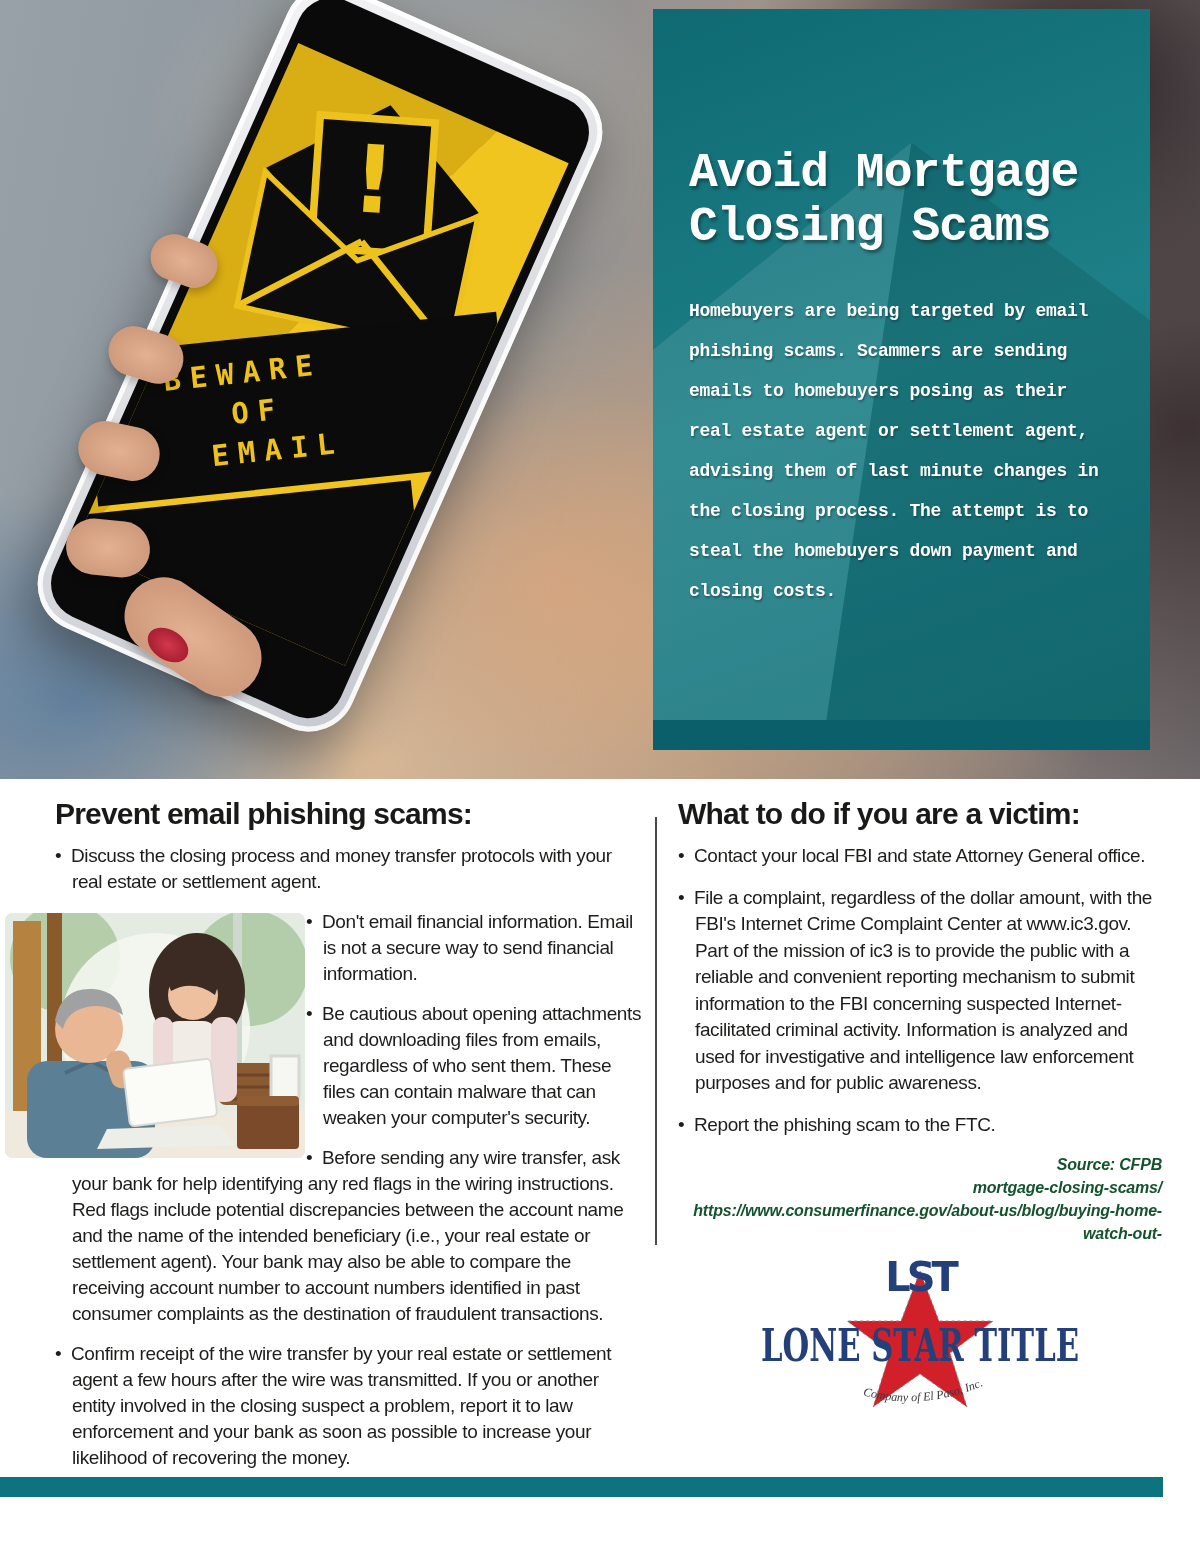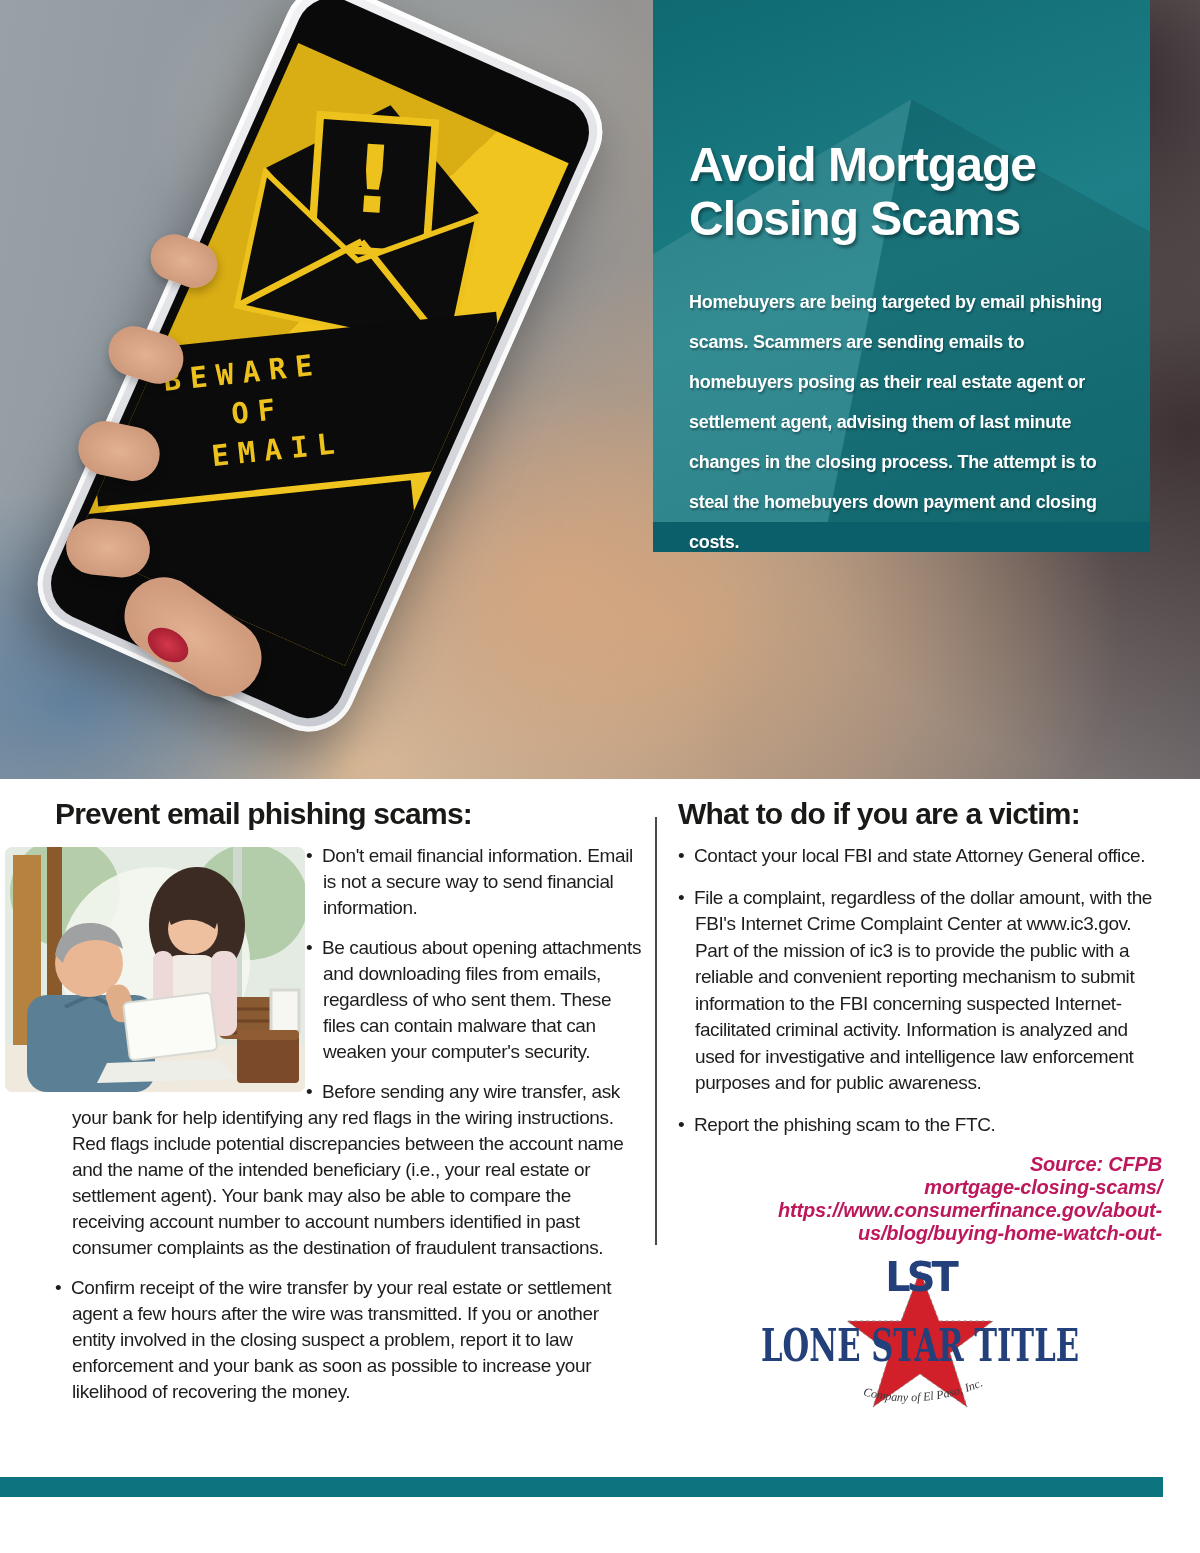--- a/index.html
+++ b/index.html
@@ -38,22 +38,22 @@
         background:radial-gradient(closest-side,#e3b193,#cf9b7c);box-shadow:2px 4px 10px rgba(0,0,0,.25);}
   .f1{left:150px;top:238px;width:68px;height:46px;transform:rotate(20deg);}
   .f2{left:108px;top:330px;width:76px;height:50px;transform:rotate(17deg);}
   .f3{left:78px;top:424px;width:82px;height:54px;transform:rotate(12deg);}
   .f4{left:66px;top:520px;width:84px;height:56px;transform:rotate(6deg);}
   .thumb{left:118px;top:598px;width:150px;height:78px;transform:rotate(35deg);border-radius:40px;}
   .nail{position:absolute;left:146px;top:630px;width:44px;height:30px;border-radius:50%;
         background:radial-gradient(closest-side,#d4374b,#a81f33);transform:rotate(32deg);}
 
   
-  .teal-panel{position:absolute;left:653px;top:0;width:497px;height:552px;overflow:hidden;
-        background:linear-gradient(160deg,#0f6a72 0%,#1d7f87 48%,#147279 100%);}
+  .teal-panel{position:absolute;left:653px;top:9px;width:497px;height:741px;overflow:hidden;
+        background:linear-gradient(160deg,#0f6a72 0%,#1d7f87 48%,#147279 100%);font-family:Liberation Mono, monospace;}
   .facet{position:absolute;inset:0;}
   .facet-light{clip-path:polygon(0 46%,52% 18%,34% 100%,0 100%);background:rgba(255,255,255,.10);}
   .facet-dark{clip-path:polygon(52% 18%,100% 42%,100% 100%,34% 100%);background:rgba(0,0,0,.10);}
   .panel-footer{position:absolute;left:0;bottom:0;width:100%;height:30px;background:#0a5f6b;}
   .panel-inner{position:absolute;left:36px;right:34px;top:138px;}
   .panel-title{font-size:48px;font-weight:bold;letter-spacing:-1px;line-height:1.12;color:#ffffff;
         text-shadow:2px 3px 3px rgba(8,40,44,.5);}
   .panel-par{margin-top:36px;font-size:18px;font-weight:bold;letter-spacing:-.3px;line-height:40px;
         color:#ffffff;text-shadow:1px 2px 2px rgba(8,40,44,.45);}
 
@@ -63,22 +63,22 @@
   h2{margin:18px 0 12px 0;font-size:30px;font-weight:bold;letter-spacing:-.8px;color:#191917;}
   .col-left{position:absolute;left:55px;top:0;width:588px;}
   .col-right{position:absolute;left:678px;top:0;width:484px;}
   ul.blist{margin:0;padding:0;list-style:none;}
   ul.blist li{padding-left:17px;text-indent:-17px;font-size:19px;letter-spacing:-.4px;
         line-height:26px;margin-bottom:14px;color:#1d1d1b;}
   ul.blist li::before{content:"\2022\00a0\00a0";}
   .col-right ul.blist li{line-height:26.5px;margin-bottom:15px;}
   .couple-photo{float:left;width:300px;height:245px;margin:4px 18px 8px -50px;border-radius:8px;
         overflow:hidden;background:#dfe8df;}
-  .source{margin-top:8px;text-align:right;font-size:20px;font-weight:bold;font-style:italic;
-        letter-spacing:-.2px;line-height:23px;color:#be185d;}
+  .source{margin-top:8px;text-align:right;font-size:16px;font-weight:bold;font-style:italic;
+        letter-spacing:-.2px;line-height:23px;color:#14532d;}
   .logo-wrap{margin-top:8px;text-align:center;}
   .bottom-bar{position:absolute;left:0;top:1477px;width:1163px;height:20px;background:#0c737f;}
 </style>
 </head>
 <body>
 
 <div class="page">
 
   <div class="hero">
     <div class="palm"></div>
@@ -127,20 +127,21 @@
       </div>
     </div>
   </div>
 
   <div class="content">
     <div class="divider"></div>
 
     <div class="col-left">
       <h2>Prevent email phishing scams:</h2>
       <ul class="blist">
+        <li>Discuss the closing process and money transfer protocols with your real estate or settlement agent.</li>
       </ul>
 
       <div class="couple-photo">
         <svg width="300" height="245" viewBox="0 0 300 245">
           <rect width="300" height="245" fill="#e3ebe2"></rect>
           <circle cx="60" cy="45" r="55" fill="#9dbf8b" opacity=".65"></circle>
           <circle cx="245" cy="55" r="58" fill="#8db47d" opacity=".55"></circle>
           <circle cx="150" cy="115" r="95" fill="#f4f7f0" opacity=".9"></circle>
           <rect x="228" y="0" width="9" height="165" fill="#cfd8cf"></rect>
           <rect x="8" y="8" width="28" height="210" fill="#b5823f"></rect>

